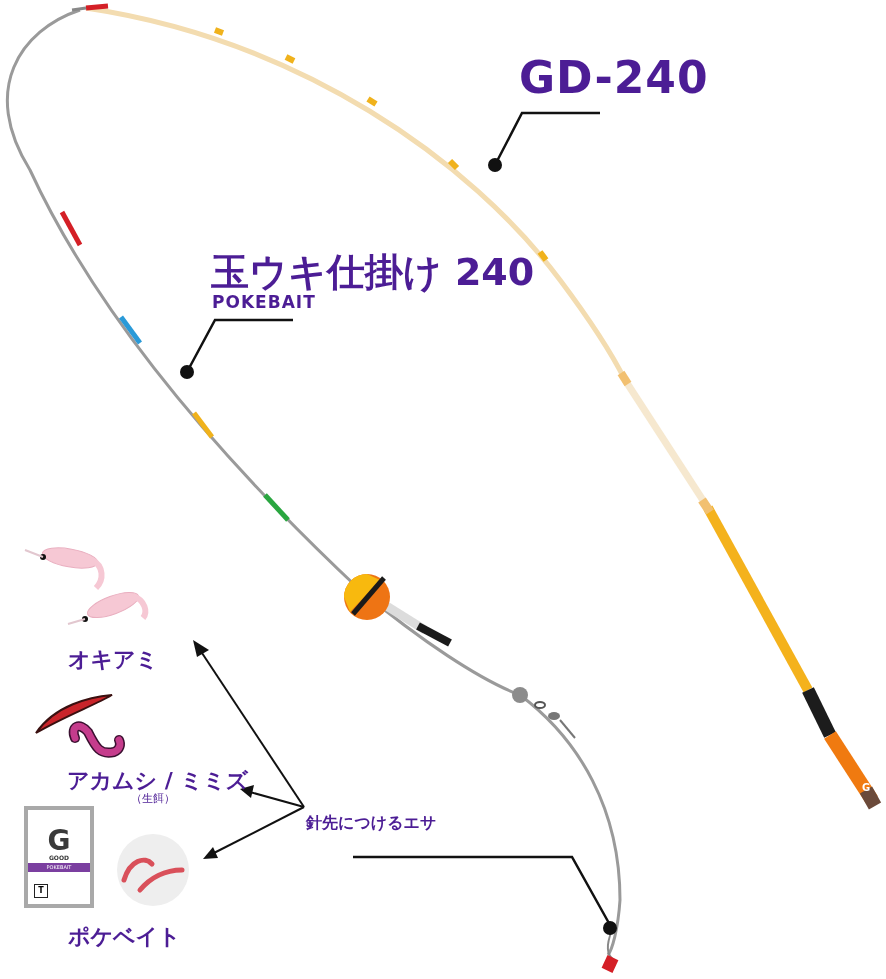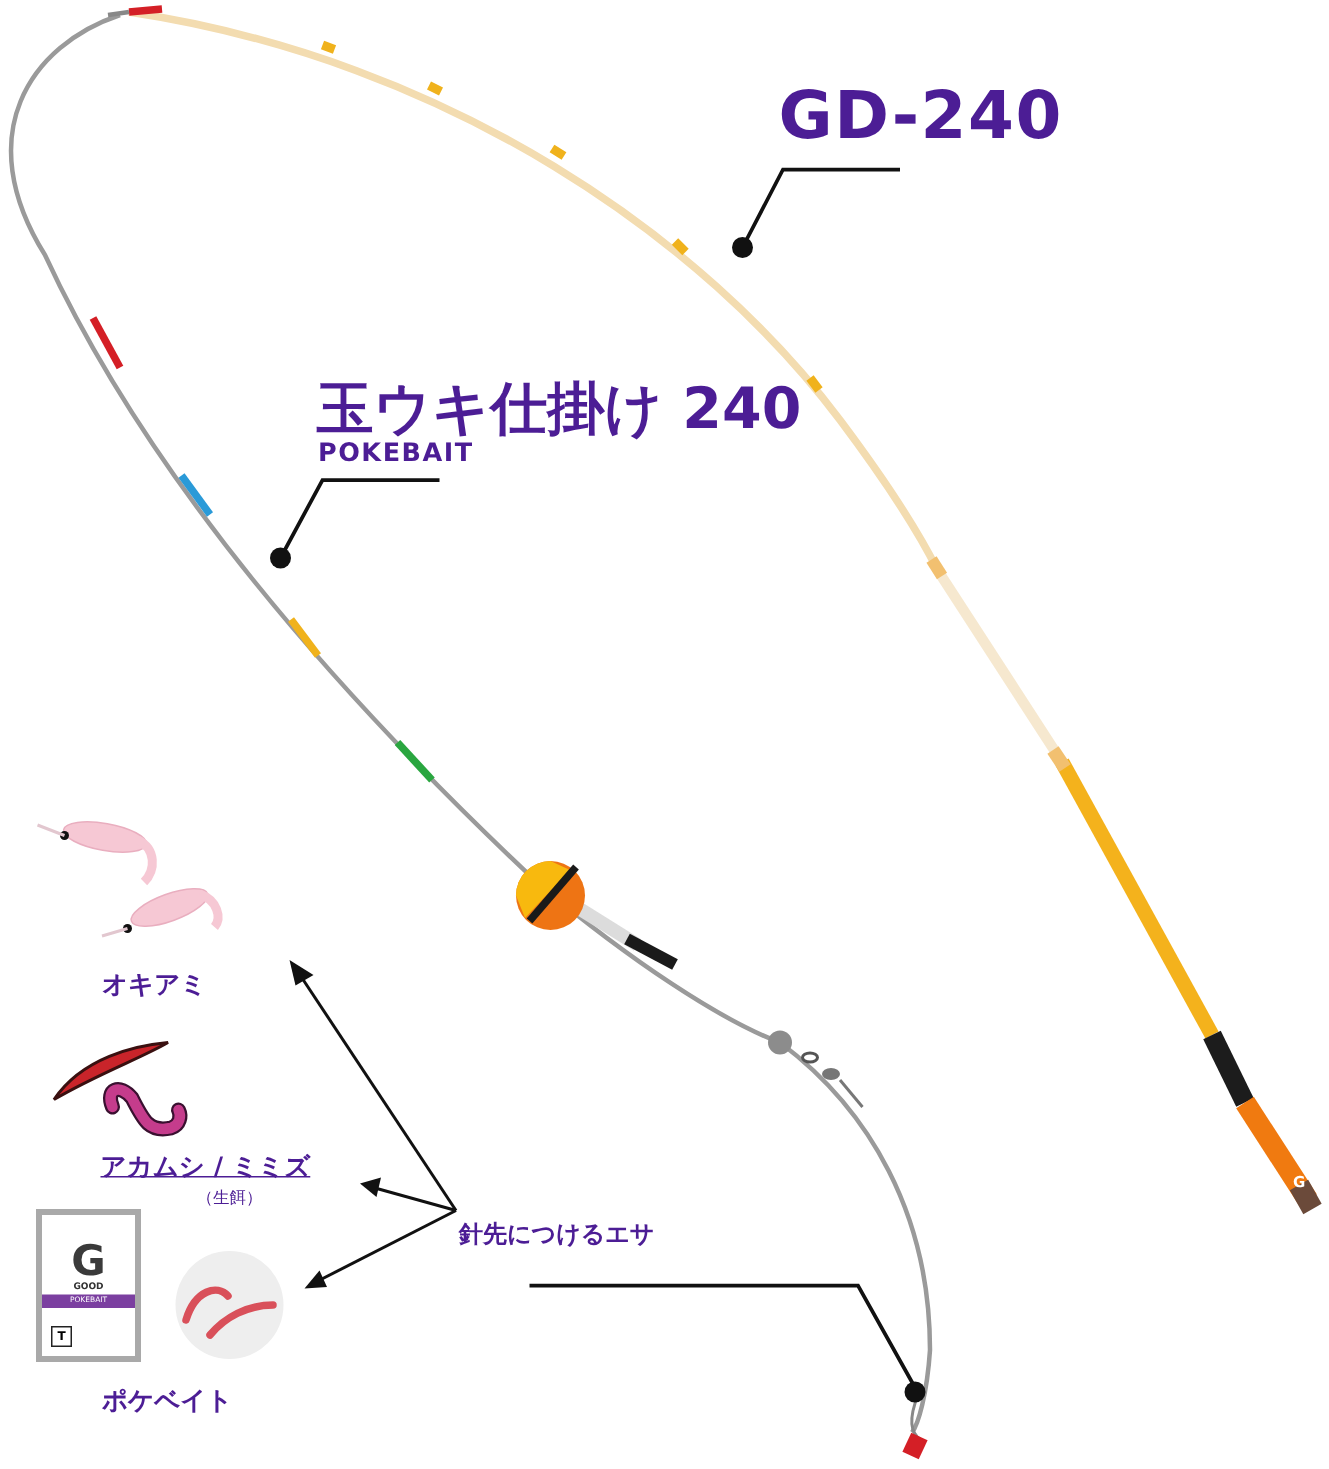--- a/index.html
+++ b/index.html
@@ -3,21 +3,21 @@
 <meta charset="utf-8">
 <style>
   html, body { margin: 0; padding: 0; background: #ffffff; }
   body { width: 886px; height: 979px; position: relative; overflow: hidden; font-family: "DejaVu Sans", "Liberation Sans", sans-serif; }
   svg.art { position: absolute; left: 0; top: 0; }
   .label { position: absolute; color: #4c1d95; white-space: nowrap; }
   .title-rod { left: 519px; top: 52px; font-size: 44px; font-weight: bold; letter-spacing: 1px; }
   .title-rig { left: 211px; top: 247px; font-size: 38px; font-weight: bold; }
   .sub-rig { left: 212px; top: 292px; font-size: 17px; font-weight: bold; letter-spacing: 1px; }
   .bait-title { left: 306px; top: 813px; font-size: 16px; font-weight: bold; }
-  .bait-name { font-size: 17px; font-weight: bold; }
+  .bait-name { font-size: 22px; font-weight: bold; }
   .bait-note { font-size: 11px; font-weight: normal; }
   .pkg { position: absolute; left: 24px; top: 806px; width: 70px; height: 102px; background: #a9a9a9; }
   .pkg-inner { position: absolute; left: 4px; top: 4px; right: 4px; bottom: 4px; background: #ffffff; }
   .pkg-g { position: absolute; left: 0; right: 0; top: 14px; text-align: center; font-size: 28px; font-weight: bold; color: #3a3a3a; font-family: "DejaVu Sans", sans-serif; }
   .pkg-good { position: absolute; left: 0; right: 0; top: 44px; text-align: center; font-size: 6px; font-weight: bold; color: #333; }
   .pkg-band { position: absolute; left: 0; right: 0; top: 53px; height: 9px; background: #7b3fa0; color: #fff; font-size: 5px; text-align: center; line-height: 9px; }
   .pkg-logo { position: absolute; left: 6px; bottom: 6px; width: 12px; height: 12px; border: 1.5px solid #222; font-size: 8px; line-height: 11px; text-align: center; font-weight: bold; }
 </style>
 </head>
 <body>
@@ -108,21 +108,21 @@
   <path d="M124,880 C130,860 145,856 152,864" stroke="#d9505a" stroke-width="5" fill="none" stroke-linecap="round"></path>
   <path d="M140,890 C150,878 165,870 182,870" stroke="#d9505a" stroke-width="5" fill="none" stroke-linecap="round"></path>
 </svg>
 
 <div class="label title-rod">GD-240</div>
 <div class="label title-rig">玉ウキ仕掛け 240</div>
 <div class="label sub-rig">POKEBAIT</div>
 <div class="label bait-title">針先につけるエサ</div>
 
 <div class="label bait-name" style="left:68px; top:645px;">オキアミ</div>
-<div class="label bait-name" style="left:67px; top:766px;text-decoration:underline;">アカムシ / ミミズ</div>
+<div class="label bait-name" style="left:67px; top:766px;">アカムシ / ミミズ</div>
 <div class="label bait-note" style="left:131px; top:791px;">（生餌）</div>
 <div class="label bait-name" style="left:68px; top:922px;font-family:Liberation Serif, serif;">ポケベイト</div>
 
 <div class="pkg">
   <div class="pkg-inner">
     <div class="pkg-g">G</div>
     <div class="pkg-good">GOOD</div>
     <div class="pkg-band">POKEBAIT</div>
     <div class="pkg-logo">T</div>
   </div>

